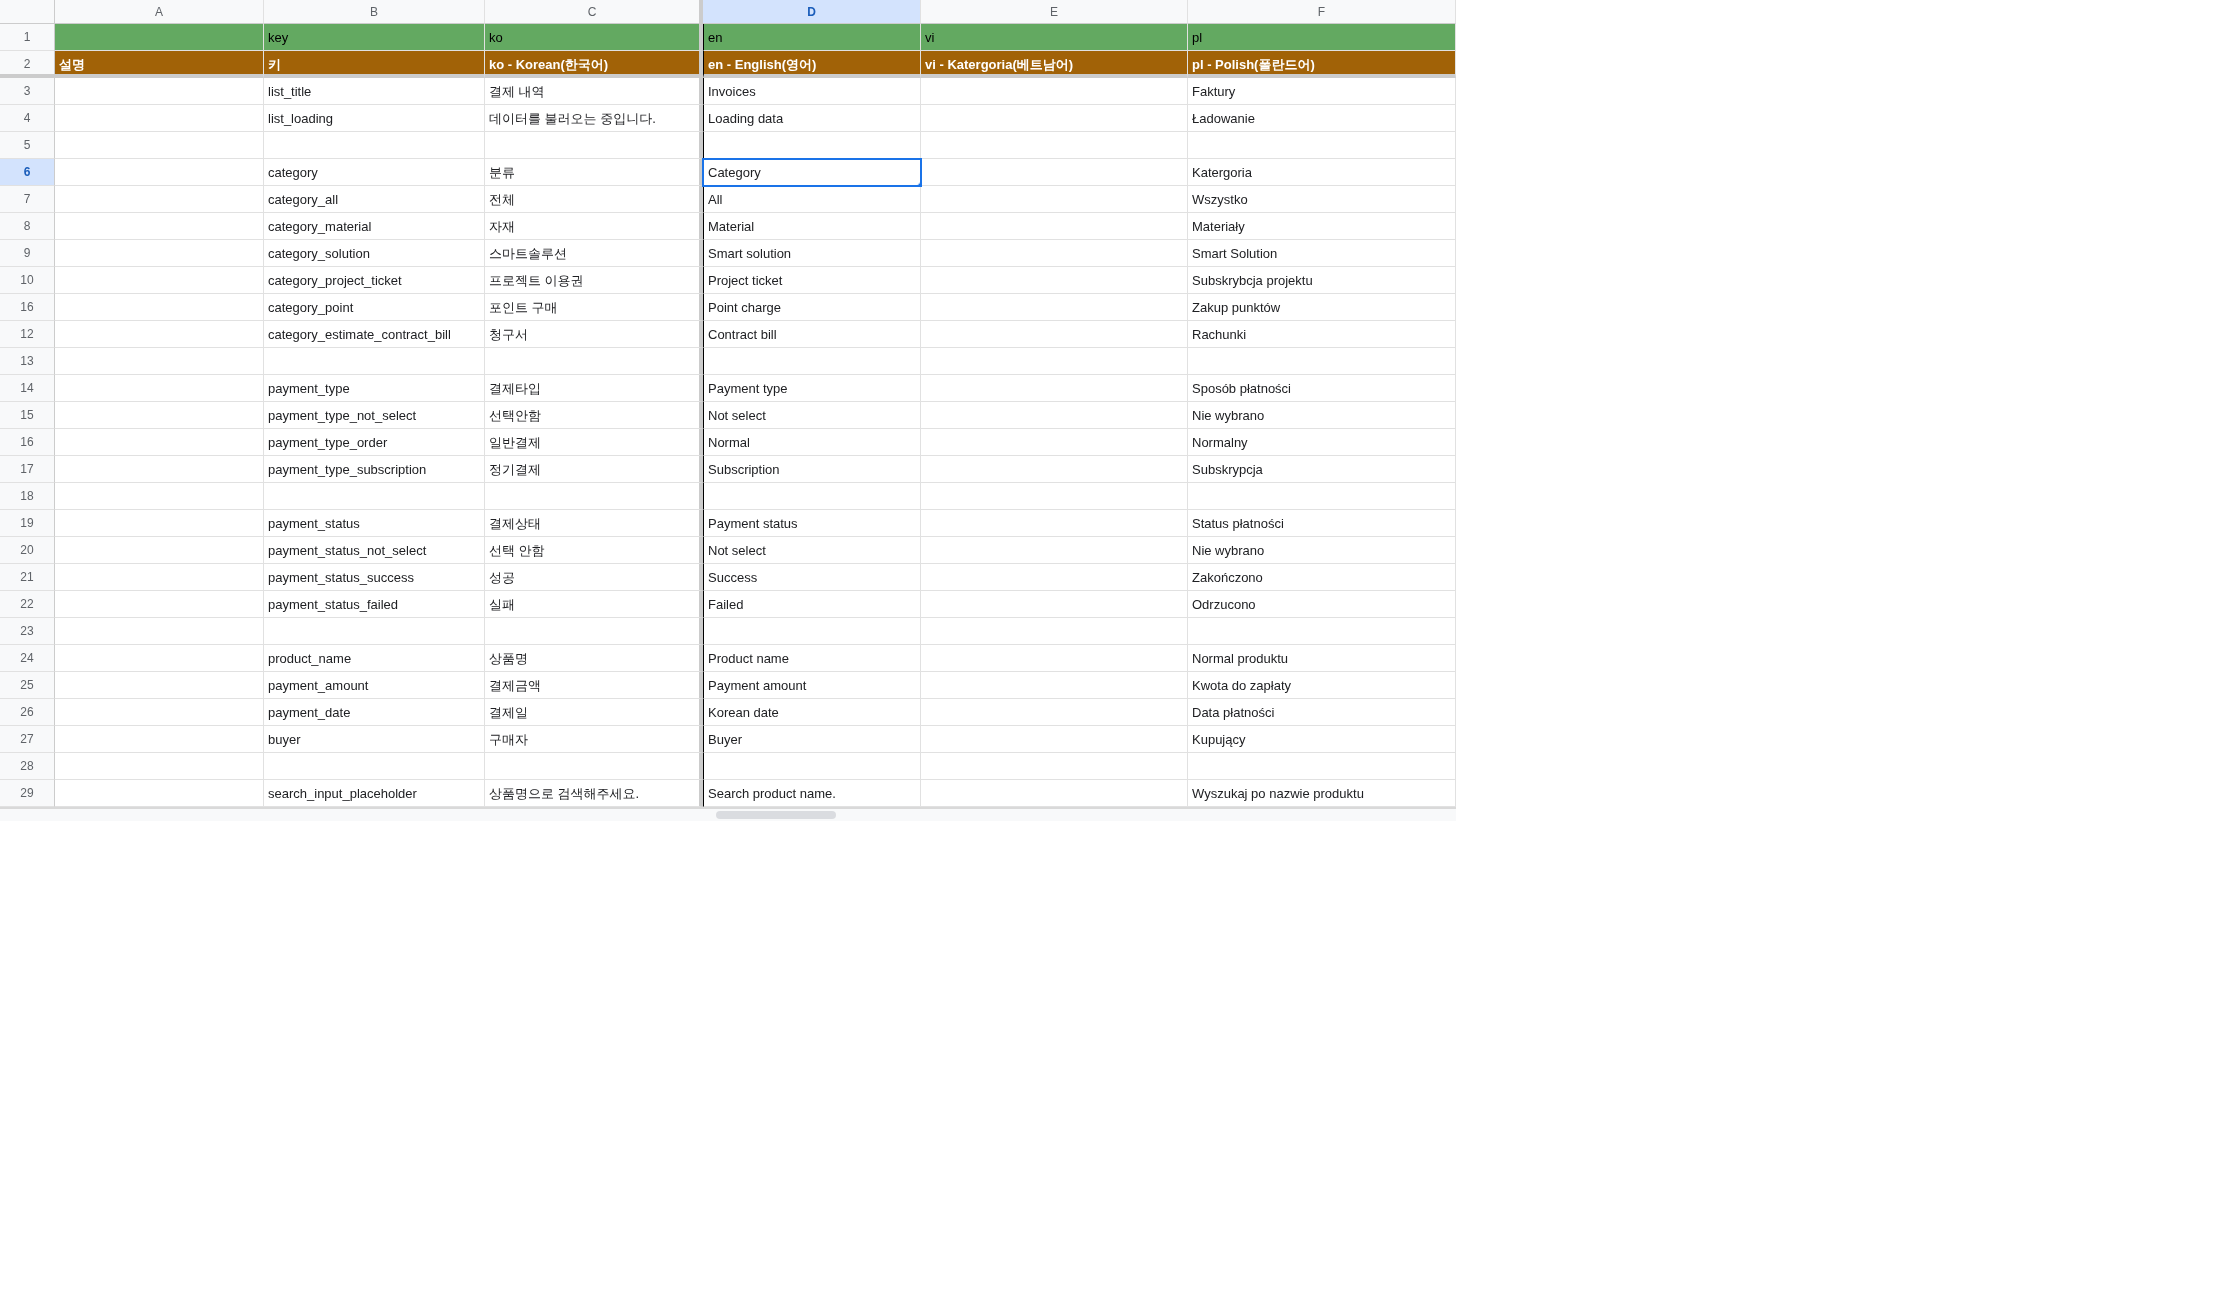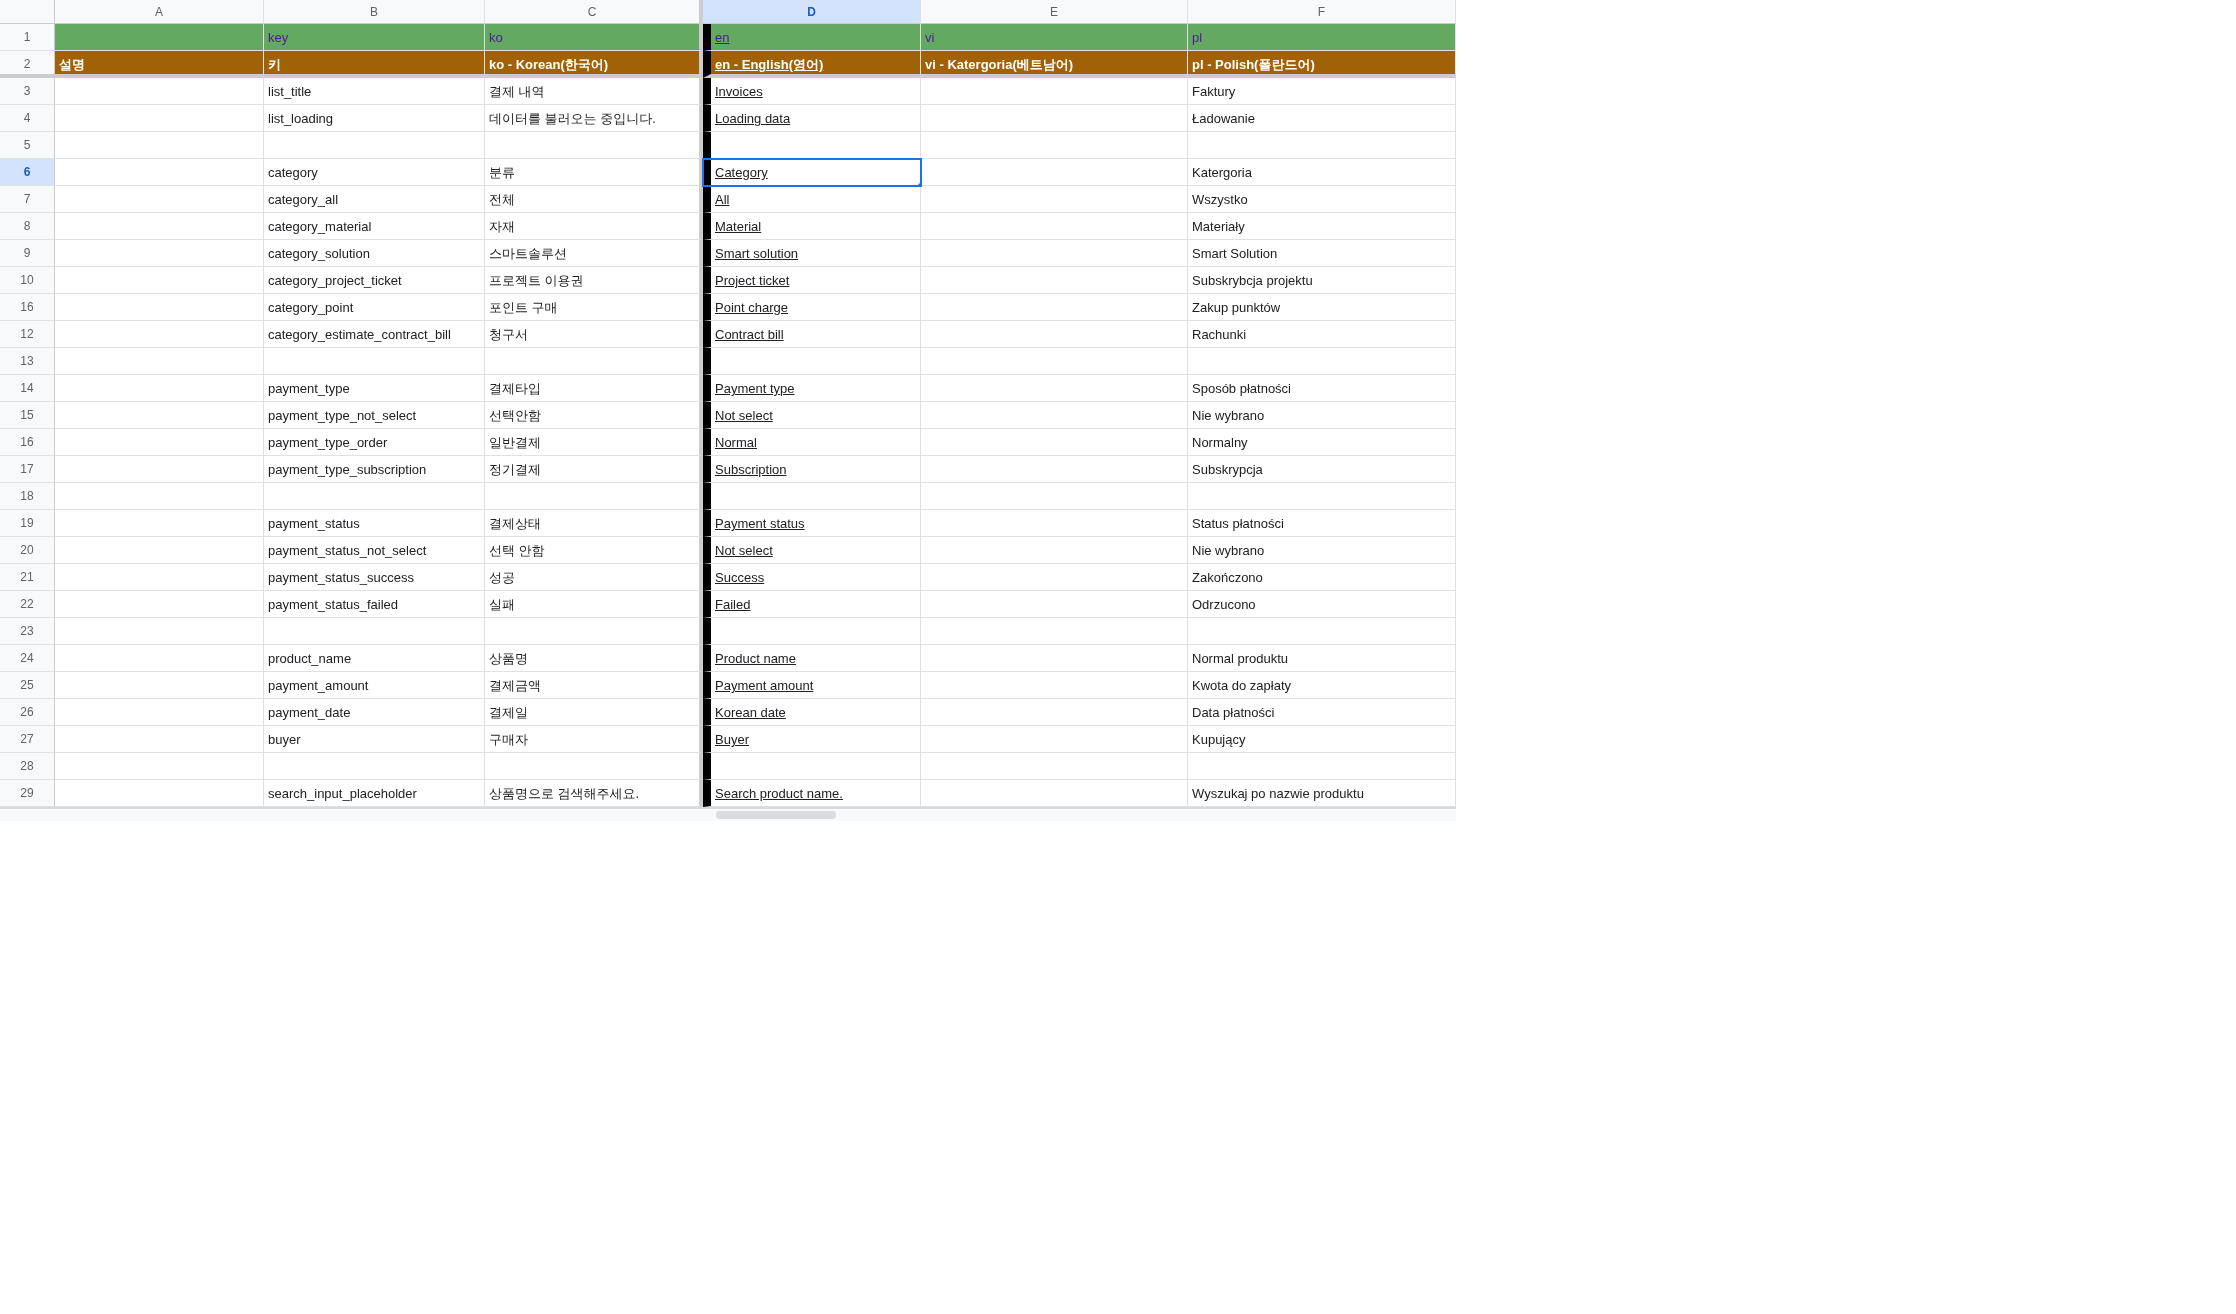--- a/index.html
+++ b/index.html
@@ -59,37 +59,36 @@
     height: 27px;
     line-height: 27px;
     padding: 0 4px;
     background: #fff;
     overflow: hidden;
     white-space: nowrap;
     font-size: 13px;
   }
   .green-light {
     background: #63a961;
-    color: #4c1d95;
+    color: #000000;
     font-weight: 400;
   }
   .green-bold {
     background: #a16207;
     color: #fff;
     font-weight: 700;
   }
   .thick-bottom {
     border-bottom: 4px solid #cccccc;
   }
   .thick-right {
     border-right: 4px solid #cccccc;
   }
   .thick-left {
-    border-left: 8px solid #000000;
-    text-decoration: underline;
+    border-left: 1px solid #000000;
   }
   .sel-cell {
     position: relative;
     outline: 2px solid #1a73e8;
     outline-offset: -1px;
     z-index: 2;
   }
   .sel-handle {
     position: absolute;
     right: -5px;

